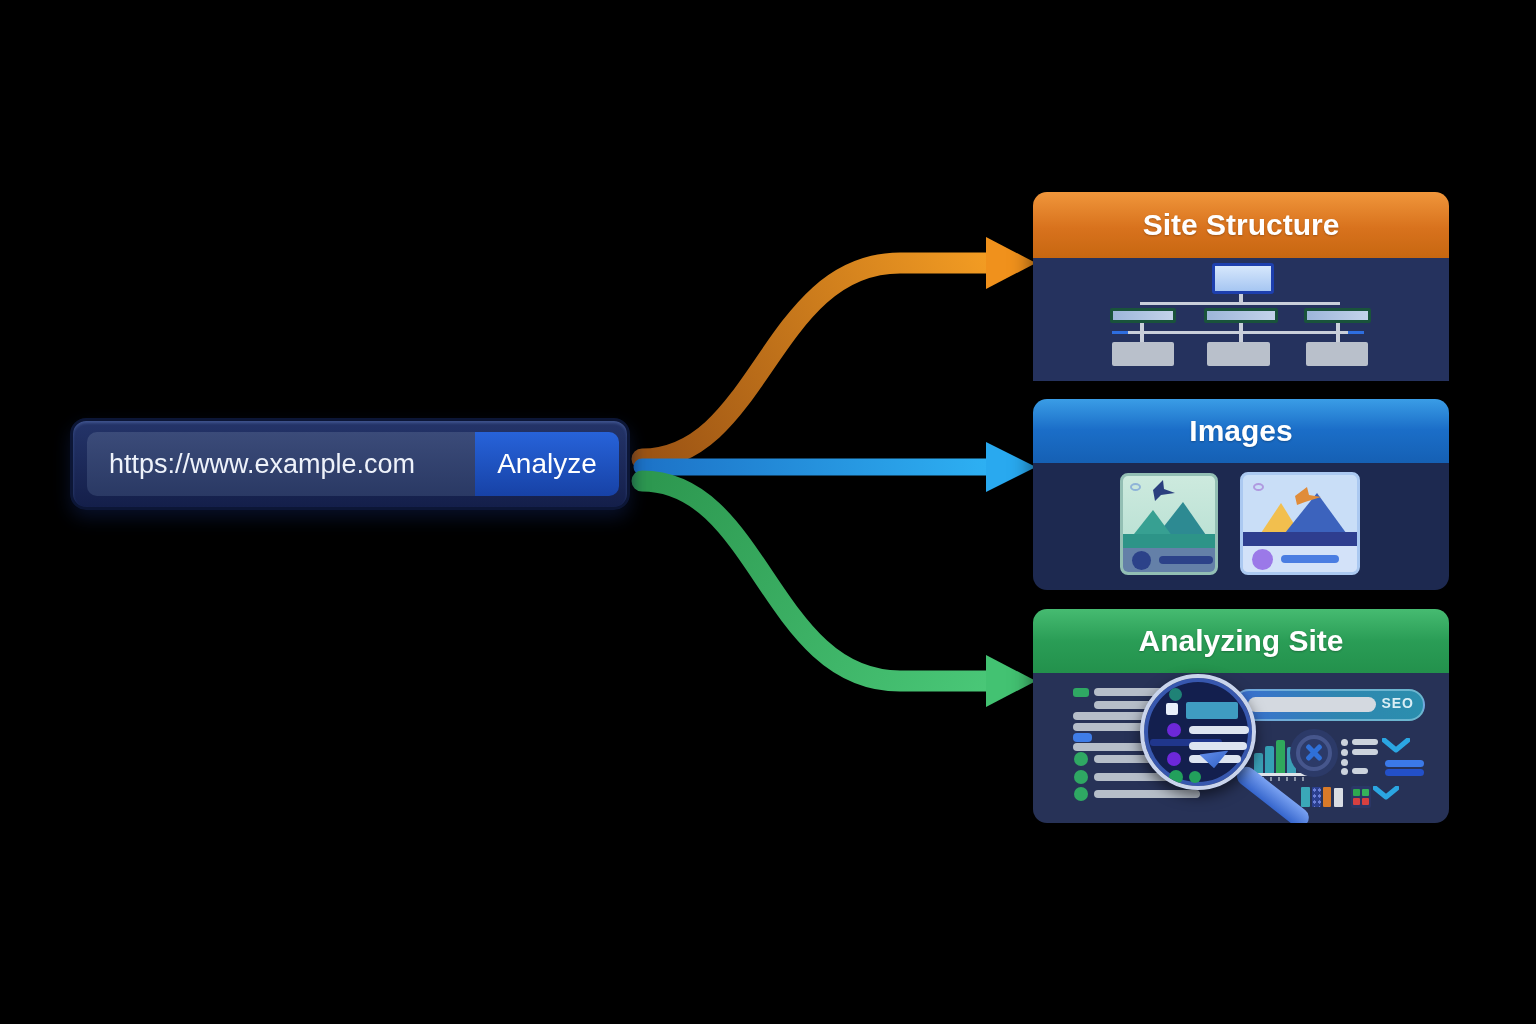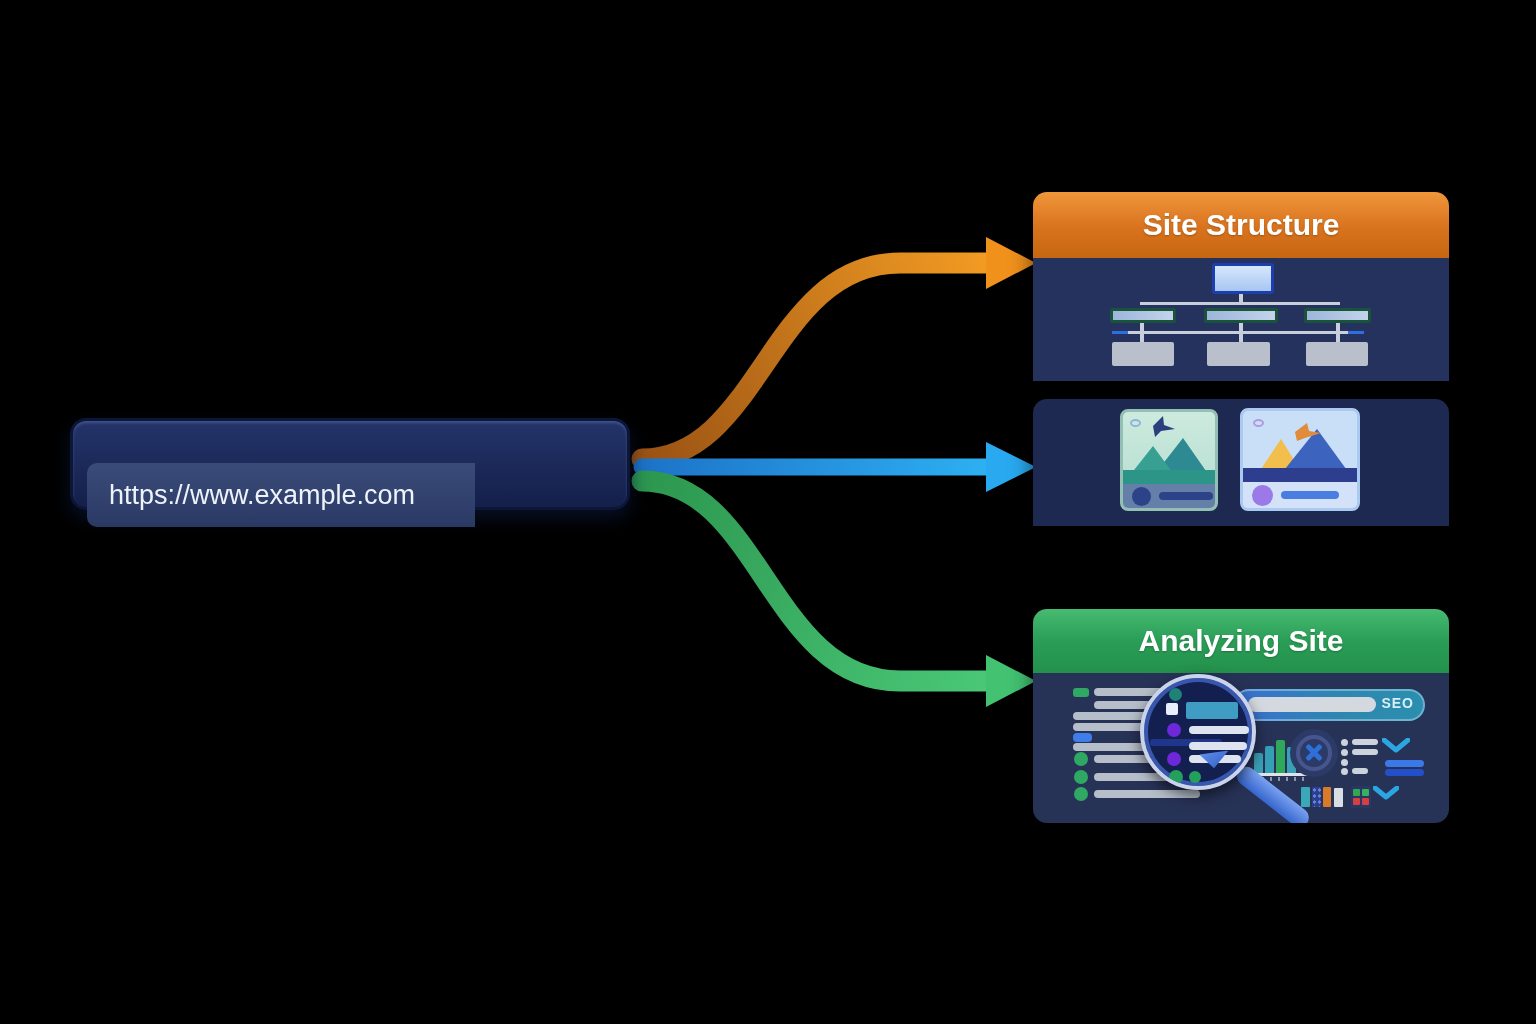--- a/index.html
+++ b/index.html
@@ -10,21 +10,21 @@
 
   
   svg.arrows{position:absolute;left:0;top:0;z-index:1;}
 
   
   .urlbar{position:absolute;left:70px;top:418px;width:560px;height:92px;border-radius:16px;
           background:linear-gradient(180deg,#243469,#141f4a);border:3px solid #0c1636;
           box-shadow:inset 0 2px 3px rgba(130,160,230,.3),0 8px 18px rgba(10,20,50,.8);z-index:2;}
   .url-field{position:absolute;left:14px;top:11px;width:388px;height:64px;
              background:linear-gradient(180deg,#3b4b79,#2a3964);border-radius:10px 0 0 10px;
-             display:flex;align-items:center;padding-left:22px;font-size:27px;color:#eef2fa;margin-top:31px;}
+             display:flex;align-items:center;padding-left:22px;font-size:27px;color:#eef2fa;}
   .analyze{position:absolute;left:402px;top:11px;width:144px;height:64px;
            background:linear-gradient(180deg,#2763da,#1742a6);border-radius:0 10px 10px 0;
            display:flex;align-items:center;justify-content:center;font-size:28px;color:#fff;cursor:pointer;}
 
   
   .card{position:absolute;left:1033px;width:416px;border-radius:14px;overflow:hidden;z-index:2;
         box-shadow:0 10px 22px rgba(0,0,0,.6);}
   .c1{top:192px;height:230px;} .c2{top:399px;height:191px;} .c3{top:609px;height:214px;}
   .hd{height:64px;display:flex;align-items:center;justify-content:center;font-weight:700;
       font-size:30px;color:#fff;text-shadow:0 1px 2px rgba(0,0,0,.25);}
@@ -127,20 +127,21 @@
     <path d="M642,467 L988,467" fill="none" stroke="url(#gB)" stroke-width="17" stroke-linecap="round"></path>
     <polygon points="986,442 1036,467 986,492" fill="#29a9ef"></polygon>
     <path d="M642,481 C760,481 770,681 900,681 L988,681" fill="none" stroke="url(#gG)" stroke-width="21" stroke-linecap="round"></path>
     <polygon points="986,655 1036,681 986,707" fill="#43c272"></polygon>
   </svg>
 
   <div class="urlbar">
     <div class="url-field">
       <span>https://www.example.com</span>
     </div>
+    <div class="analyze">Analyze</div>
   </div>
 
   <section class="card c1">
     <header class="hd">
       <span>Site Structure</span>
     </header>
     <div class="bd">
       <div class="root"></div>
       <div class="cn" style="left:206px;top:36px;width:4px;height:9px;"></div>
       <div class="cn" style="left:107px;top:44px;width:200px;height:3px;"></div>
@@ -156,20 +157,23 @@
       <div class="cn" style="left:107px;top:76px;width:4px;height:9px;"></div>
       <div class="cn" style="left:206px;top:76px;width:4px;height:9px;"></div>
       <div class="cn" style="left:303px;top:76px;width:4px;height:9px;"></div>
       <div class="bot" style="left:79px;width:62px;"></div>
       <div class="bot" style="left:174px;width:63px;"></div>
       <div class="bot" style="left:273px;width:62px;"></div>
     </div>
   </section>
 
   <section class="card c2">
+    <header class="hd">
+      <span>Images</span>
+    </header>
     <div class="bd">
 
       <div class="thumb th1">
         <svg class="abs" style="left:0;top:0;" width="92" height="72" viewBox="0 0 92 72">
           <polygon points="24,72 60,26 92,72" fill="#2d8a92"></polygon>
           <polygon points="0,72 30,34 58,72" fill="#37a092"></polygon>
           <rect x="0" y="58" width="92" height="14" fill="#2d9488"></rect>
           <polygon points="30,14 40,4 41,13 52,17 38,19 32,25" fill="#2b3f7e"></polygon>
         </svg>
         <div class="cloud" style="left:7px;top:7px;"></div>

